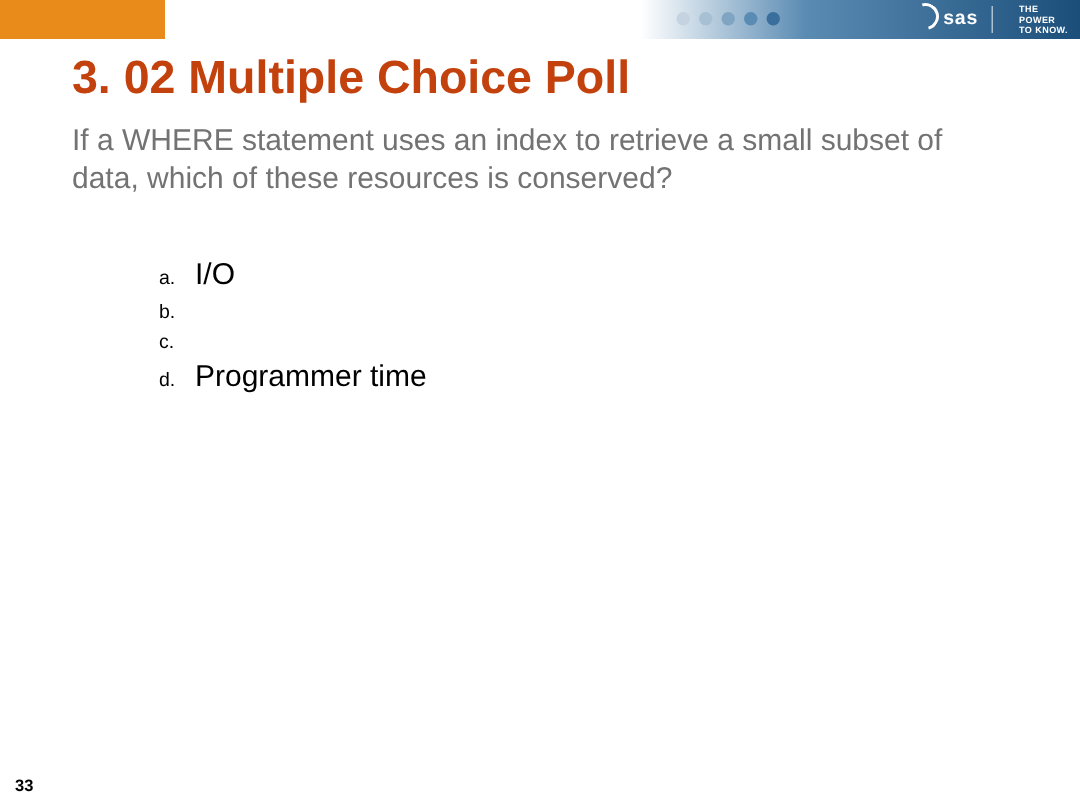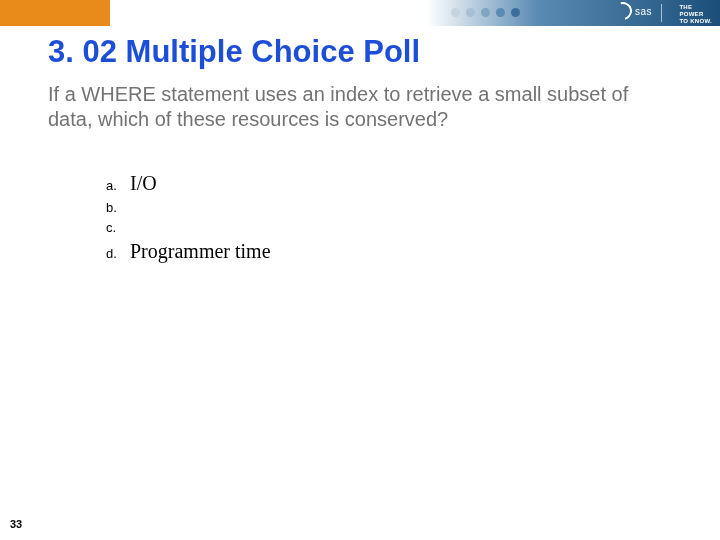--- a/index.html
+++ b/index.html
@@ -51,22 +51,22 @@
   .d1 { background:#c4d3df; }
   .d2 { background:#a7c0d3; }
   .d3 { background:#7fa5c2; }
   .d4 { background:#5a8bb3; }
   .d5 { background:#3a6f9d; }
   .sas-logo {
     position: absolute;
     top: 2px;
     right: 68px;
     color: #ffffff;
-    font-weight: normal;
-    font-size: 10px;
+    font-weight: bold;
+    font-size: 13px;
     letter-spacing: 0.5px;
     display: flex;
     align-items: center;
     gap: 3px;
   }
   .sas-swoosh {
     width: 14px;
     height: 14px;
     border: 2px solid #ffffff;
     border-radius: 50%;
@@ -93,21 +93,21 @@
     font-weight: bold;
     letter-spacing: 0.3px;
   }
 
   .slide-title {
     position: absolute;
     top: 34px;
     left: 48px;
     font-size: 31px;
     font-weight: bold;
-    color: #1d4ed8;
+    color: #c2410c;
   }
   .question {
     position: absolute;
     top: 82px;
     left: 48px;
     right: 48px;
     font-size: 20px;
     color: #737373;
     line-height: 1.25;
   }
@@ -124,21 +124,20 @@
     align-items: baseline;
     margin-bottom: 5px;
   }
   .opt-label {
     font-size: 13px;
     width: 24px;
     flex-shrink: 0;
   }
   .opt-text {
     font-size: 20px;
-    font-family: Liberation Serif, serif;
   }
   .page-num {
     position: absolute;
     bottom: 10px;
     left: 10px;
     font-size: 11px;
     font-weight: bold;
     color: #000000;
     text-align: center;
   }

